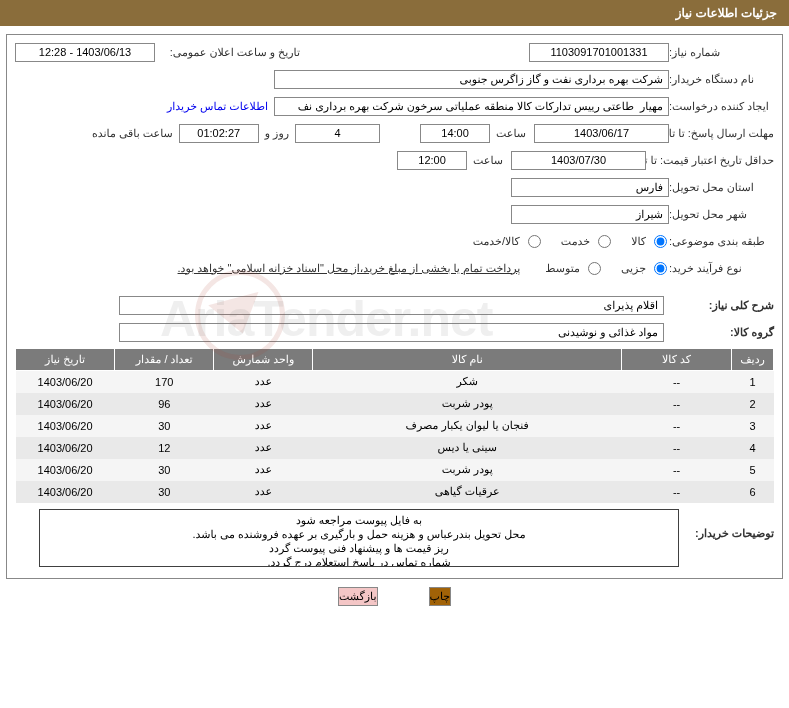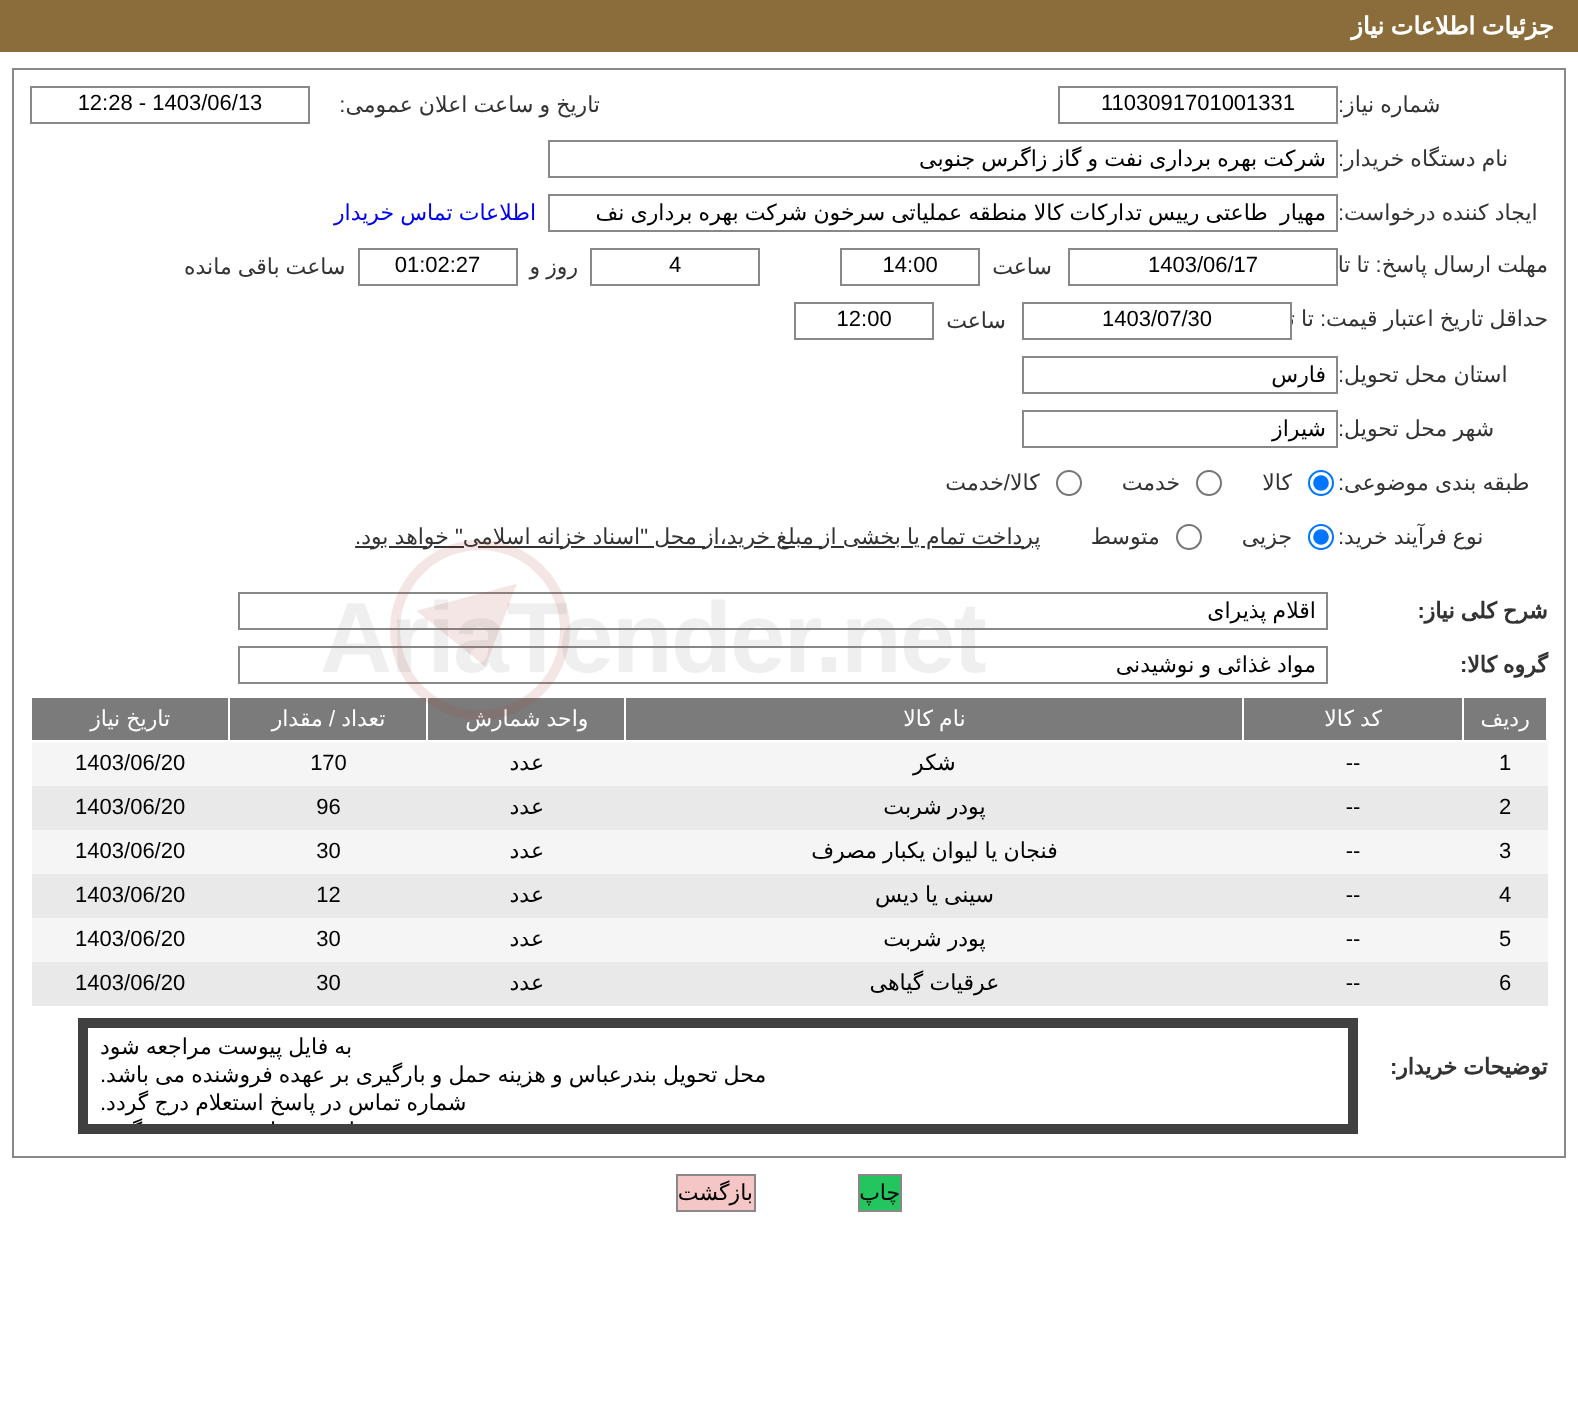--- a/index.html
+++ b/index.html
@@ -107,42 +107,42 @@
   padding: 4px 2px;
   text-align: center;
   height: 22px;
   border: none;
 }
 table.grid tr.odd td { background: #f5f5f5; }
 table.grid tr.even td { background: #e9e9e9; }
 .note-box {
   width: 640px;
   height: 58px;
-  border: 5px solid #404040;
+  border: 1px solid #404040;
   overflow-y: scroll;
   padding: 3px 6px;
   font-size: 11px;
-  text-align: left;
+  text-align: center;
   direction: rtl;
   line-height: 14px;
 }
 .btns {
   text-align: center;
   margin: 8px 0 4px 0;
 }
 .btn {
   border: 1px solid #888;
   padding: 2px 0;
   font-size: 11px;
   font-family: Liberation Serif, serif;
   cursor: pointer;
   margin: 0 4px;
 }
 .btn-back { background: #f4c6c6; }
-.btn-print { background: #22c55e; margin-left: 44px; }
+.btn-print { background: #a16207; margin-left: 44px; }
 .watermark {
   position: absolute;
   left: 160px;
   top: 290px;
   font-size: 50px;
   font-weight: bold;
   color: rgba(120,120,120,0.12);
   pointer-events: none;
   font-family: Arial, sans-serif;
   letter-spacing: -1px;
@@ -350,22 +350,22 @@
       </tbody>
   </table>
 
   <div style="height:6px"></div>
 
   <div class="row" style="align-items:flex-start;">
     <span class="label" style="width:95px;font-weight:bold;padding-top:18px;">توضیحات خریدار:</span>
     <div class="note-box" id="notes">
         <div>به فایل پیوست مراجعه شود</div>
         <div>محل تحویل  بندرعباس و هزینه حمل و بارگیری  بر عهده فروشنده می باشد.</div>
+        <div>ریز قیمت ها و پیشنهاد فنی پیوست گردد</div>
         <div>شماره تماس در پاسخ استعلام درج گردد.</div>
-        <div>ریز قیمت ها و پیشنهاد فنی پیوست گردد</div>
       </div>
   </div>
 
 </div>
 
 <div class="btns">
   <button class="btn btn-print">چاپ</button>
   <button class="btn btn-back">بازگشت</button>
 </div>
 

